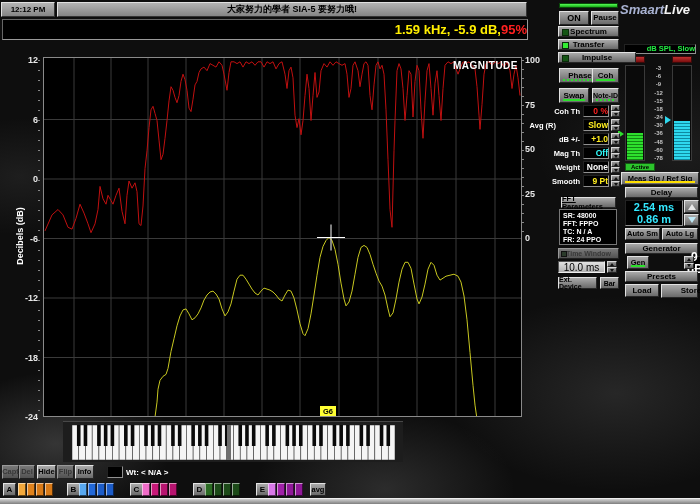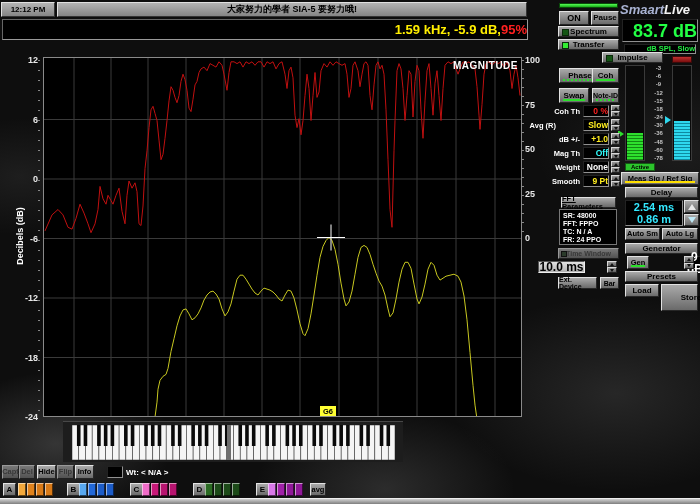--- a/index.html
+++ b/index.html
@@ -176,21 +176,20 @@
   <div class="abs" style="left:0;top:498px;width:700px;height:6px;background:linear-gradient(180deg,#d2d2d2,#7e7e7e);border-top:1px solid #eee;"></div>
 
   <div class="abs" style="left:559px;top:3px;width:59px;height:5px;background:linear-gradient(180deg,#55ff55,#18aa18);border:1px solid #0a4a0a;"></div>
   <div class="btn" style="left:559px;top:11px;width:30px;height:14px;font-size:9px;">ON</div>
   <div class="btn" style="left:591px;top:11px;width:28px;height:14px;">Pause</div>
   <div id="modeBtns"></div>
 
   <div class="abs" style="left:620px;top:2px;width:80px;height:16px;font-style:italic;font-weight:bold;font-size:13px;white-space:nowrap;">
     <span style="color:#a8b2d2;text-shadow:1px 1px 0 #111;">Smaart</span><span style="color:#f4f4f4;text-shadow:1px 1px 0 #111;">Live</span>
   </div>
-  <div class="vbox" style="left:622px;top:19px;width:76px;height:23px;color:#22ff44;font-size:18px;">83.7 dB</div>
   <div class="vbox" style="left:624px;top:44px;width:72px;height:10px;color:#22ee44;font-size:7.5px;">dB SPL, Slow</div>
 
   <div id="toggleBtns"></div>
   <div id="paramRows"></div>
 
   <div class="btn" style="left:561px;top:197px;width:55px;height:11px;font-size:7.5px;text-decoration:underline;">FFT Parameters</div>
   <div class="abs" id="fftBox" style="left:559px;top:209px;width:58px;height:36px;background:#000;border:1px solid #777;padding:2px 0 0 3px;color:#fff;font-weight:bold;font-size:7px;line-height:8px;">
       <div>SR: 48000</div>
       <div>FFT: FPPO</div>
       <div>TC: N / A</div>
@@ -239,21 +238,21 @@
   <div class="btn" style="left:684px;top:214px;width:15px;height:12px;">
       <div class="tri" style="border-left:4px solid transparent;border-right:4px solid transparent;border-top:6px solid #bfe8f5;"></div>
     </div>
   <div class="btn" style="left:625px;top:228px;width:35px;height:12px;font-size:7.5px;">Auto Sm</div>
   <div class="btn" style="left:662px;top:228px;width:36px;height:12px;font-size:7.5px;">Auto Lg</div>
 
   <div class="btn dis" style="left:558px;top:248px;width:61px;height:11px;font-size:7px;">
     <div class="abs" style="left:2px;top:2px;width:6px;height:6px;background:#2a3a2a;border:1px solid #111;"></div>
     <span>Time Window</span>
   </div>
-  <div class="abs" style="left:538px;top:261px;width:47px;height:12px;background:linear-gradient(180deg,#e2e2e2,#b2b2b2);border:1px solid;border-color:#555 #eee #eee #555;display:flex;align-items:center;justify-content:center;font-size:12px;font-weight:bold;color:#000;">10.0 ms</div>
+  <div class="abs" style="left:558px;top:261px;width:47px;height:12px;background:linear-gradient(180deg,#e2e2e2,#b2b2b2);border:1px solid;border-color:#555 #eee #eee #555;display:flex;align-items:center;justify-content:center;font-size:10px;font-weight:normal;color:#000;">10.0 ms</div>
   <div class="spin" style="left:607px;top:261px;width:10px;height:12px;">
       <div class="sp">
         <div class="tri" style="border-left:2.5px solid transparent;border-right:2.5px solid transparent;border-bottom:3px solid #111;"></div>
       </div>
       <div class="sp">
         <div class="tri" style="border-left:2.5px solid transparent;border-right:2.5px solid transparent;border-top:3px solid #111;"></div>
       </div>
     </div>
   <div class="btn" style="left:558px;top:277px;width:39px;height:12px;font-size:7px;">Ext. Device</div>
   <div class="btn" style="left:600px;top:277px;width:19px;height:12px;font-size:7px;">Bar</div>
@@ -267,37 +266,37 @@
   <div class="spin" style="left:684px;top:256px;width:10px;height:13px;">
       <div class="sp">
         <div class="tri" style="border-left:2.5px solid transparent;border-right:2.5px solid transparent;border-bottom:3px solid #111;"></div>
       </div>
       <div class="sp">
         <div class="tri" style="border-left:2.5px solid transparent;border-right:2.5px solid transparent;border-top:3px solid #111;"></div>
       </div>
     </div>
   <div class="btn" style="left:625px;top:271px;width:73px;height:11px;">Presets</div>
   <div class="btn" style="left:625px;top:284px;width:34px;height:13px;">Load</div>
-  <div class="btn" style="left:661px;top:284px;width:37px;height:27px;padding-left:23px;">Store</div>
+  <div class="btn" style="left:661px;top:284px;width:37px;height:14px;padding-left:23px;">Store</div>
 
 <div class="tickL" style="top: 55px;">12</div>
     <div class="tickL" style="top: 114.5px;">6</div>
     <div class="tickL" style="top: 174px;">0</div>
     <div class="tickL" style="top: 233.5px;">-6</div>
     <div class="tickL" style="top: 293px;">-12</div>
     <div class="tickL" style="top: 352.5px;">-18</div>
     <div class="tickL" style="top: 412px;">-24</div>
     <div class="tickR" style="top: 55px;">100</div>
     <div class="tickR" style="top: 99.5px;">75</div>
     <div class="tickR" style="top: 144px;">50</div>
     <div class="tickR" style="top: 188.5px;">25</div>
     <div class="tickR" style="top: 233px;">0</div>
     <div class="btn" style="left: 558px; top: 26px; width: 61px; height: 11px; font-size: 8px;">Spectrum<div style="position: absolute; left: 3px; top: 2px; width: 7px; height: 7px; background: rgb(20, 85, 20); border: 1px solid rgb(10, 42, 10);"></div></div>
     <div class="btn" style="left: 558px; top: 39px; width: 61px; height: 11px; font-size: 8px;">Transfer<div style="position: absolute; left: 3px; top: 2px; width: 7px; height: 7px; background: rgb(51, 238, 51); border: 1px solid rgb(10, 42, 10);"></div></div>
-    <div class="btn" style="left: 558px; top: 52px; width: 61px; height: 11px; font-size: 8px; margin-left: 44px;">Impulse<div style="position: absolute; left: 3px; top: 2px; width: 7px; height: 7px; background: rgb(20, 85, 20); border: 1px solid rgb(10, 42, 10);"></div></div>
+    <div class="btn" style="left: 558px; top: 52px; width: 78px; height: 11px; font-size: 8px;">Impulse<div style="position: absolute; left: 3px; top: 2px; width: 7px; height: 7px; background: rgb(20, 85, 20); border: 1px solid rgb(10, 42, 10);"></div></div>
     <div class="btn" style="left: 559px; top: 68px; width: 42px; height: 15px; font-size: 8px;">Phase<div class="underbar" style="background: repeating-linear-gradient(90deg, rgb(44, 224, 44) 0px, rgb(44, 224, 44) 2px, transparent 2px, transparent 4px);"></div></div>
     <div class="btn" style="left: 592px; top: 68px; width: 27px; height: 15px; font-size: 8px;">Coh<div class="underbar" style="background: rgb(44, 224, 44);"></div></div>
     <div class="btn" style="left: 559px; top: 88px; width: 30px; height: 15px; font-size: 8px;">Swap<div class="underbar" style="background: rgb(44, 224, 44);"></div></div>
     <div class="btn" style="left: 592px; top: 88px; width: 27px; height: 15px; font-size: 7px;">Note-ID<div class="underbar" style="background: repeating-linear-gradient(90deg, rgb(44, 224, 44) 0px, rgb(44, 224, 44) 2px, transparent 2px, transparent 4px);"></div></div>
     <div class="plabel" style="left: 528px; top: 107px;">Coh Th</div>
     <div class="vbox" style="left: 583px; top: 105px; width: 26px; height: 12px; color: rgb(255, 32, 32); font-size: 8.5px;">0 %</div>
     <div class="spin" style="left: 611px; top: 105px; width: 9px; height: 12px;">
       <div class="sp">
         <div class="tri" style="border-left: 2.5px solid transparent; border-right: 2.5px solid transparent; border-bottom: 3px solid rgb(17, 17, 17);"></div>
       </div>

